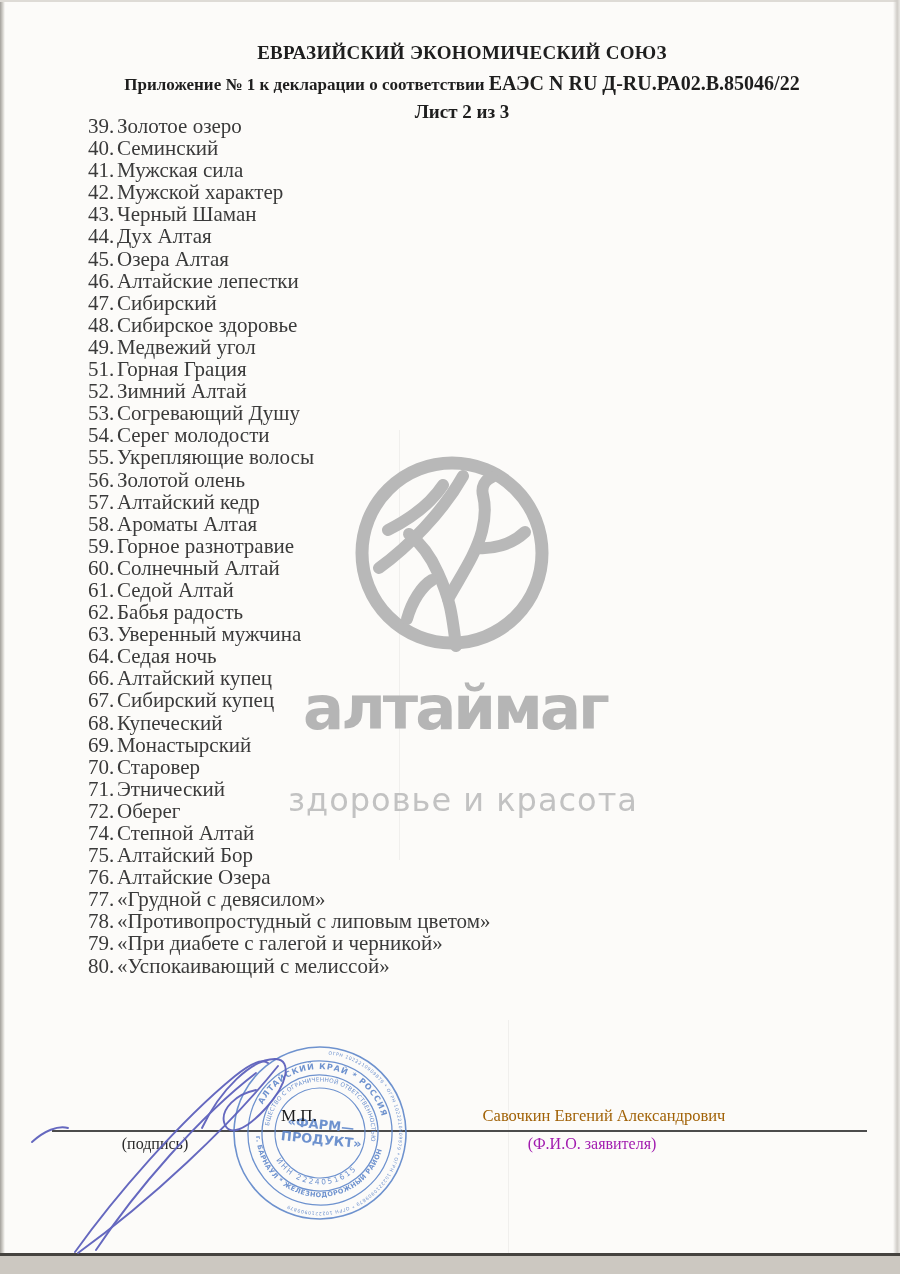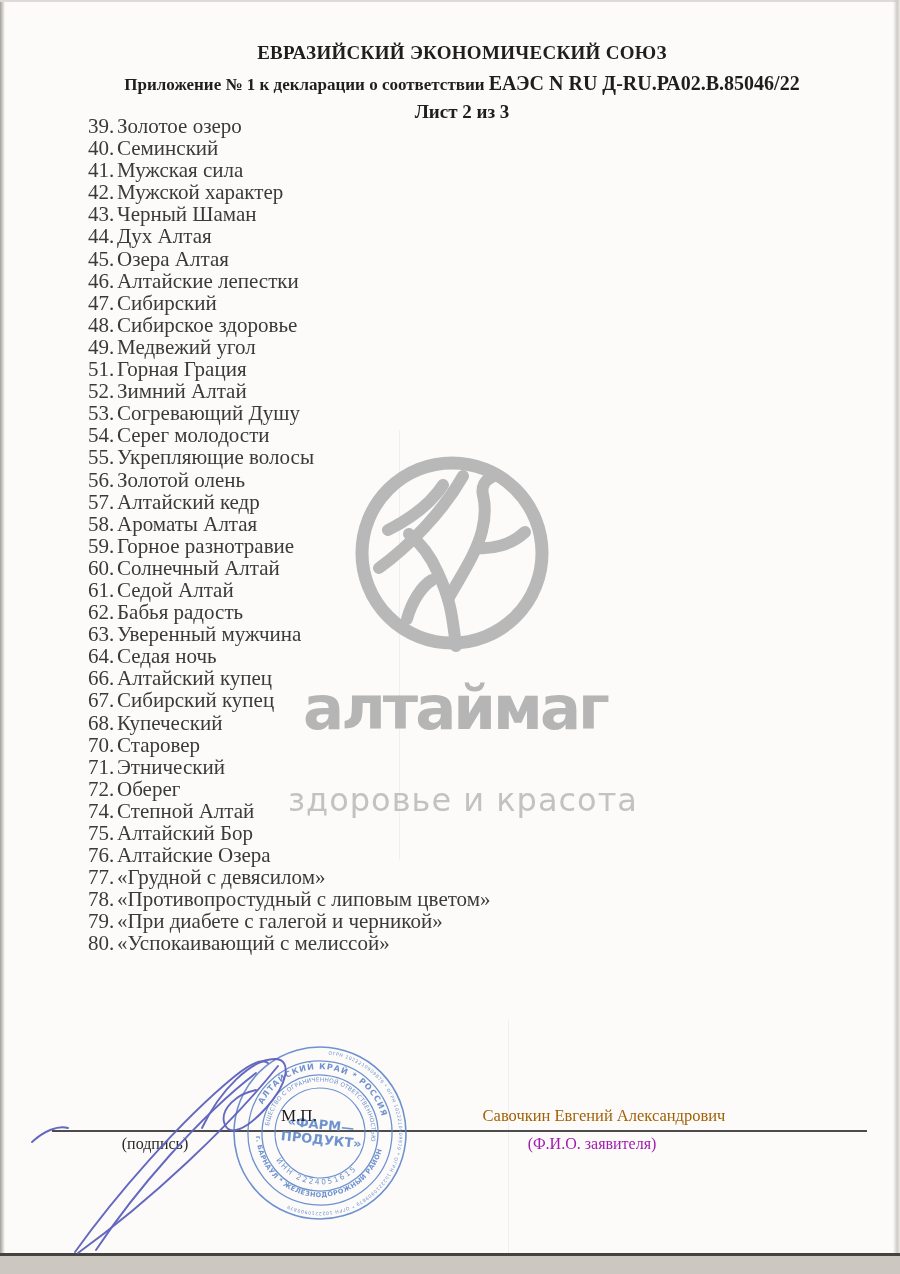--- a/index.html
+++ b/index.html
@@ -100,20 +100,21 @@
     <div class="li"><span class="num">58.</span><span>Ароматы Алтая</span></div>
     <div class="li"><span class="num">59.</span><span>Горное разнотравие</span></div>
     <div class="li"><span class="num">60.</span><span>Солнечный Алтай</span></div>
     <div class="li"><span class="num">61.</span><span>Седой Алтай</span></div>
     <div class="li"><span class="num">62.</span><span>Бабья радость</span></div>
     <div class="li"><span class="num">63.</span><span>Уверенный мужчина</span></div>
     <div class="li"><span class="num">64.</span><span>Седая ночь</span></div>
     <div class="li"><span class="num">66.</span><span>Алтайский купец</span></div>
     <div class="li"><span class="num">67.</span><span>Сибирский купец</span></div>
     <div class="li"><span class="num">68.</span><span>Купеческий</span></div>
+    <div class="li"><span class="num">69.</span><span>Монастырский</span></div>
     <div class="li"><span class="num">70.</span><span>Старовер</span></div>
     <div class="li"><span class="num">71.</span><span>Этнический</span></div>
     <div class="li"><span class="num">72.</span><span>Оберег</span></div>
     <div class="li"><span class="num">74.</span><span>Степной Алтай</span></div>
     <div class="li"><span class="num">75.</span><span>Алтайский Бор</span></div>
     <div class="li"><span class="num">76.</span><span>Алтайские Озера</span></div>
     <div class="li"><span class="num">77.</span><span>«Грудной с девясилом»</span></div>
     <div class="li"><span class="num">78.</span><span>«Противопростудный с липовым цветом»</span></div>
     <div class="li"><span class="num">79.</span><span>«При диабете с галегой и черникой»</span></div>
     <div class="li"><span class="num">80.</span><span>«Успокаивающий с мелиссой»</span></div>

